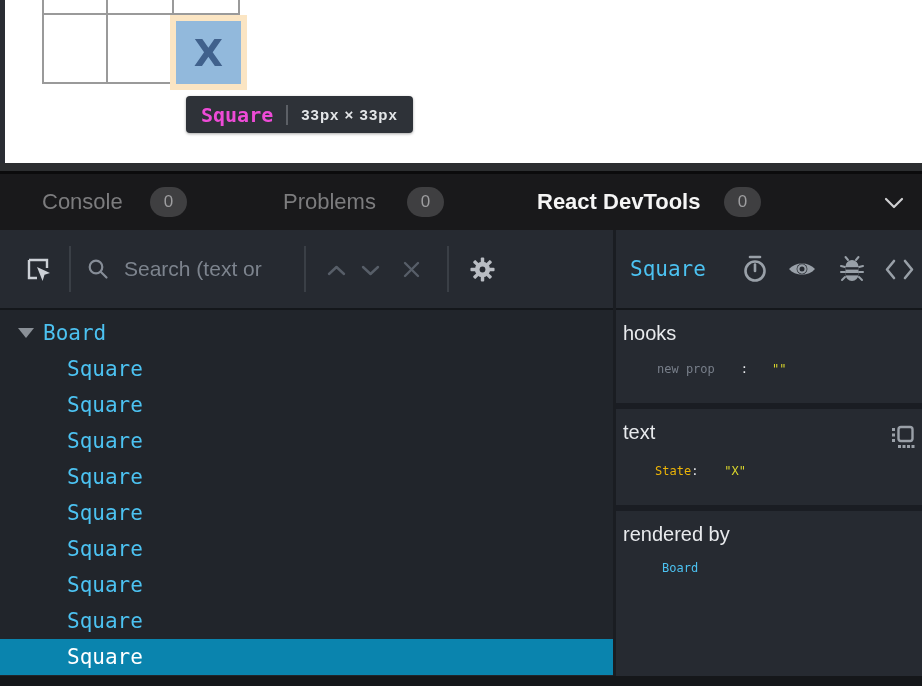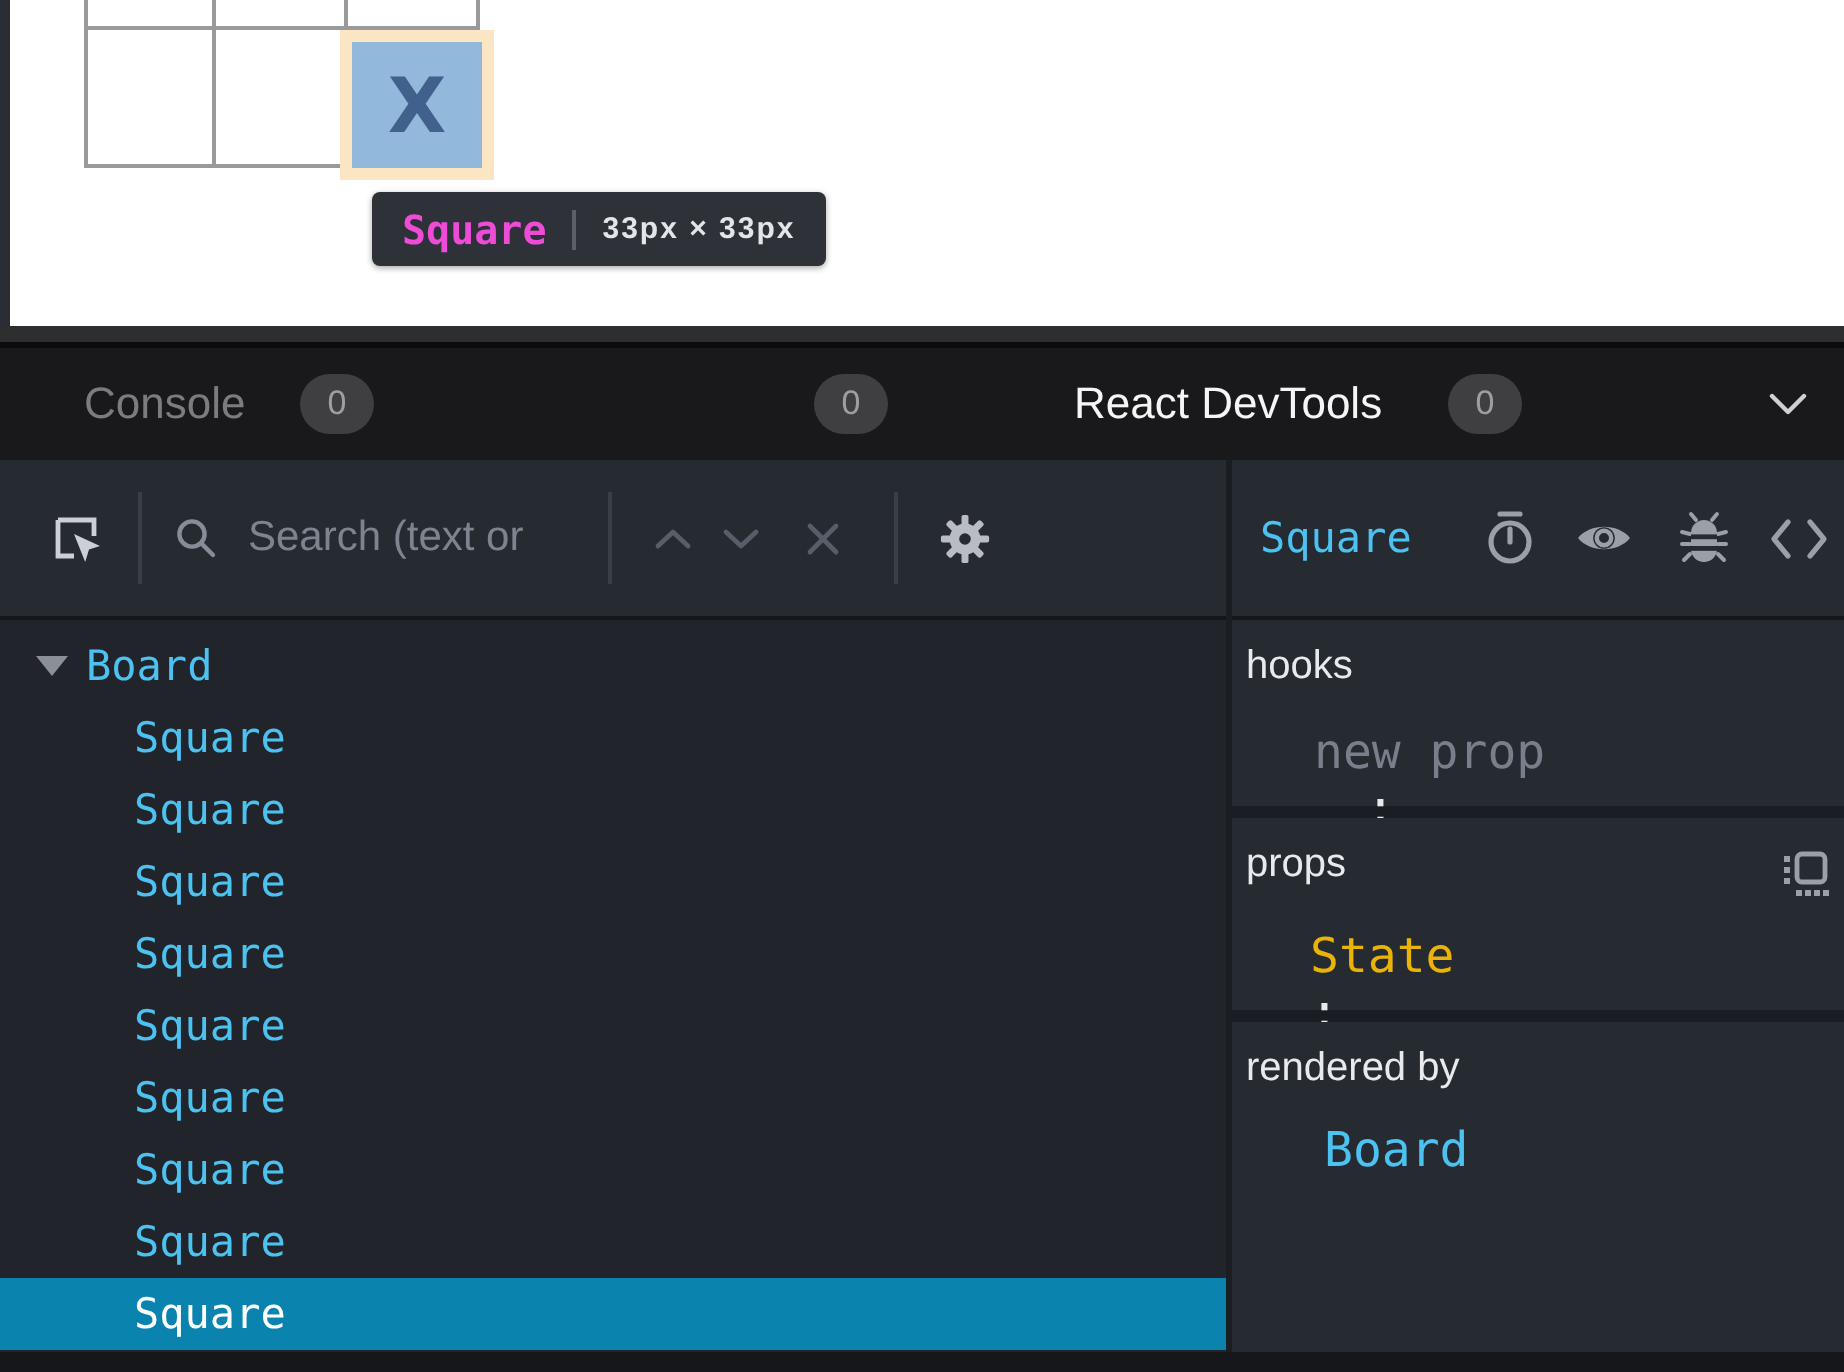--- a/index.html
+++ b/index.html
@@ -18,42 +18,42 @@
   .tooltip .sep{width:2px;height:20px;background:#5c6066;margin:0 13px;}
   .tooltip .dims{color:#e3e6e8;font-weight:bold;font-size:15px;letter-spacing:1px;}
 
   
   .gapbar{position:absolute;left:0;top:163px;width:922px;height:8px;background:#2c2e30;}
   .gapline{position:absolute;left:0;top:171px;width:922px;height:3px;background:#0b0b0c;}
 
   
   .tabbar{position:absolute;left:0;top:174px;width:922px;height:56px;background:#19191b;}
   .tab-label{position:absolute;top:0;height:56px;display:flex;align-items:center;font-size:22px;color:#7c7c7e;}
-  .tab-label.active{color:#f5f5f5;font-weight:normal;}
+  .tab-label.active{color:#f5f5f5;font-weight:bold;}
   .badge{position:absolute;top:13px;width:37px;height:30px;border-radius:15px;background:#3f3f41;color:#9e9ea0;font-size:17px;display:flex;align-items:center;justify-content:center;}
   .tab-chevron{position:absolute;left:884px;top:22px;}
 
   
   .dtoolbar{position:absolute;left:0;top:230px;width:922px;height:78px;background:#262a31;border-bottom:2px solid #14171b;}
   .vdiv{position:absolute;top:16px;width:2px;height:46px;background:#3a3f46;}
   .tb-icon{position:absolute;}
   .search-ph{position:absolute;left:124px;top:0;height:78px;display:flex;align-items:center;font-size:21px;color:#7d848e;white-space:nowrap;}
   .sel-comp{position:absolute;left:630px;top:0;height:78px;display:flex;align-items:center;font-size:21px;color:#4cc2f1;}
 
   
   .tree{position:absolute;left:0;top:310px;width:613px;height:366px;background:#21252b;}
   .trow{position:absolute;left:0;width:613px;height:36px;display:flex;align-items:center;font-size:21px;color:#4cc2f1;}
   .trow.sel{background:#0a84ae;color:#ffffff;}
   .tri{width:0;height:0;border-left:8px solid transparent;border-right:8px solid transparent;border-top:10px solid #8a9097;margin-left:18px;margin-right:9px;}
   .panel-divider{position:absolute;left:613px;top:230px;width:3px;height:446px;background:#1a1d22;}
 
   .rpanel{position:absolute;left:616px;top:310px;width:306px;height:366px;background:#1a1d23;}
   .section{position:absolute;left:0;width:306px;background:#262a31;}
   .sec-title{position:absolute;left:7px;top:12px;font-size:20px;color:#e8eaed;}
-  .kv{position:absolute;font-size:24px;display:flex;align-items:flex-start;flex-direction:column;}
+  .kv{position:absolute;font-size:12px;display:flex;align-items:flex-end;}
   .k-dim{color:#787f8a;}
   .k-purple{color:#eab308;}
   .v-colon{color:#e8eaed;}
   .v-yellow{color:#d8d52c;}
   .v-cyan{color:#4cc2f1;}
   .hooks-btn{position:absolute;right:6px;top:14px;width:28px;height:28px;display:flex;align-items:center;justify-content:center;}
 
   .bottombar{position:absolute;left:0;top:676px;width:922px;height:10px;background:#15171a;}
 </style>
 </head>
@@ -83,20 +83,21 @@
       <span class="dims">33px × 33px</span>
     </div>
   </div>
 
   <div class="gapbar"></div>
   <div class="gapline"></div>
 
   <div class="tabbar">
     <div class="tab-label" style="left:42px">Console</div>
     <div class="badge" style="left:150px">0</div>
+    <div class="tab-label" style="left:283px">Problems</div>
     <div class="badge" style="left:407px">0</div>
     <div class="tab-label active" style="left:537px">React DevTools</div>
     <div class="badge" style="left:724px">0</div>
     <div class="tab-chevron">
       <svg width="20" height="13" viewBox="0 0 20 13">
           <polyline points="2,2 10,10 18,2" fill="none" stroke="#d0d0d2" stroke-width="2.2" stroke-linecap="round" stroke-linejoin="round"></polyline>
         </svg>
     </div>
   </div>
 
@@ -250,21 +251,21 @@
     <div class="section" style="top:0;height:93px">
       <div class="sec-title">hooks</div>
       <div class="kv" style="left:41px;top:52px">
         <span class="mono k-dim">new prop</span>
         <span class="mono v-colon" style="margin-left:26px">:</span>
         <span class="mono v-yellow" style="margin-left:24px">""</span>
       </div>
     </div>
 
     <div class="section" style="top:99px;height:96px">
-      <div class="sec-title">props</div>
+      <div class="sec-title">text</div>
       <div class="hooks-btn">
         <svg width="27" height="27" viewBox="0 0 27 27">
           <rect x="9.5" y="3" width="14" height="14" rx="2.5" fill="none" stroke="#9aa0a8" stroke-width="2.4"></rect>
           <g fill="#9aa0a8">
             <rect x="3" y="4" width="3" height="3"></rect>
               <rect x="3" y="9.5" width="3" height="3"></rect>
               <rect x="3" y="15" width="3" height="3"></rect>
             <rect x="9" y="21" width="3" height="3"></rect>
               <rect x="13.5" y="21" width="3" height="3"></rect>
               <rect x="18" y="21" width="3" height="3"></rect>

